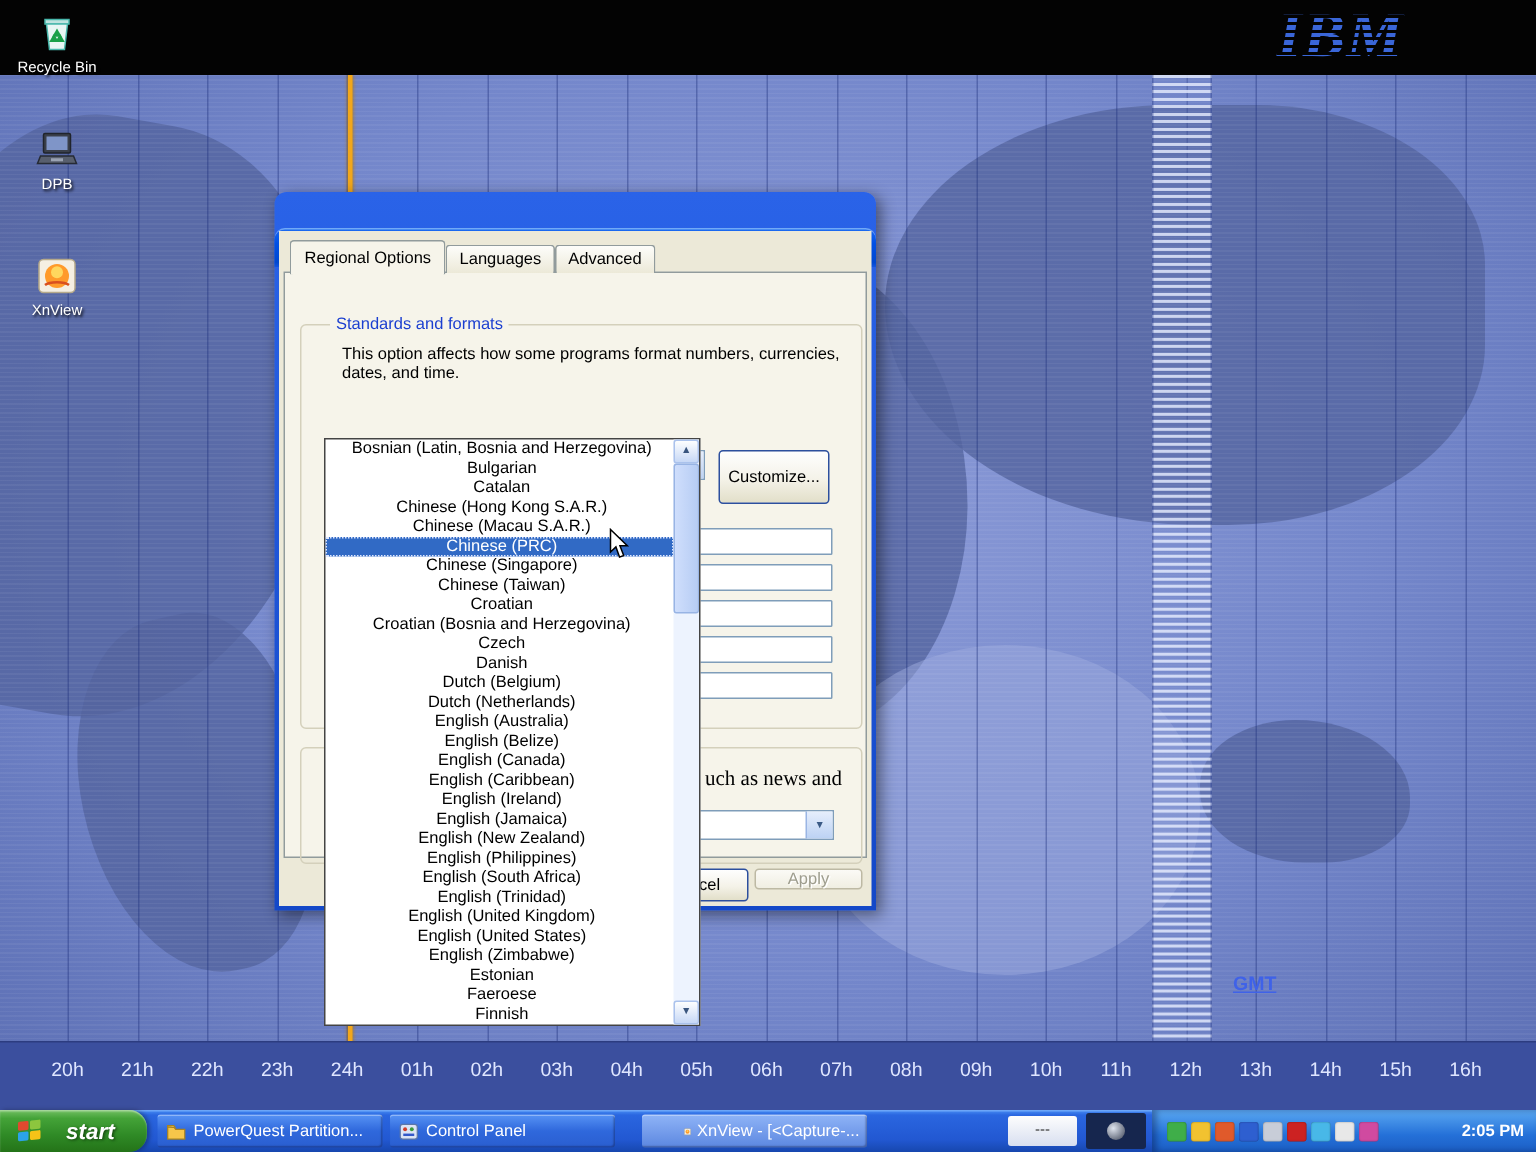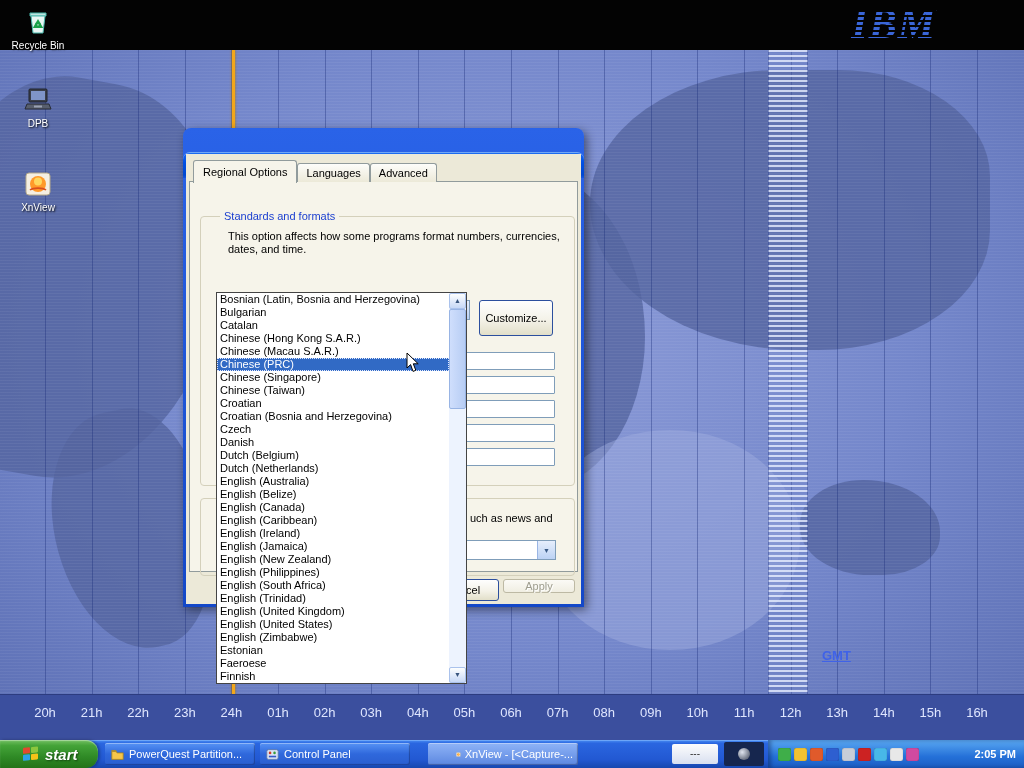--- a/index.html
+++ b/index.html
@@ -84,50 +84,50 @@
   .combo-text{flex:1;padding-left:4px;color:#000;white-space:nowrap;overflow:hidden;}
   .combo-btn{width:17px;align-self:stretch;background:linear-gradient(#e6eefc,#bcd2f4);
       border-left:1px solid #9ab5e4;display:flex;align-items:center;justify-content:center;
       font-size:7px;color:#3a5a86;}
   .xpbtn{font-size:11px;display:flex;align-items:center;justify-content:center;border-radius:3px;
       border:1px solid #2c4f9e;background:linear-gradient(#fefefe,#f4f2e8 55%,#e2dfc9);color:#000;
       box-sizing:border-box;}
   .customize{position:absolute;left:289px;top:118px;width:74px;height:36px;}
   .sample{position:absolute;left:130px;width:235px;height:18px;background:#fff;
       border:1px solid #7f9db9;box-sizing:border-box;border-radius:1px;}
-  .loc-text{position:absolute;left:280px;top:330px;font-size:11px;color:#000;white-space:nowrap;}
+  .loc-text{position:absolute;left:280px;top:330px;font-size:14px;color:#000;white-space:nowrap;font-family:Liberation Serif, serif;}
   .cancel{position:absolute;left:241px;top:425px;width:72px;height:22px;}
   .apply{position:absolute;left:317px;top:425px;width:72px;height:14px;color:#9e9d8e;
       border-color:#bdb9a4;background:linear-gradient(#fbfaf6,#f0eee2);text-shadow:1px 1px 0 #fff;}
 
   
   .dropdown{position:absolute;left:216px;top:292px;width:251px;height:392px;background:#fff;
       border:1px solid #444;box-sizing:border-box;z-index:30;}
-  .list-items{position:absolute;left:0;top:0;right:17px;bottom:0;overflow:hidden;}
+  .list-items{position:absolute;left:0;top:0;right:17px;bottom:0;overflow:hidden;text-align:center;}
   .lang-item{height:13px;line-height:13px;padding-left:3px;font-size:11px;color:#000;
       white-space:nowrap;overflow:hidden;}
   .lang-item.selected{background:#316ac5;color:#fff;outline:1px dotted #e0e8ff;outline-offset:-1px;}
   .sb{position:absolute;top:0;right:0;width:17px;height:100%;background:#edf3fe;}
   .sb-btn{position:absolute;left:0;width:17px;height:16px;box-sizing:border-box;
       background:linear-gradient(#fdfefe,#c7d8f6);border:1px solid #aac2ec;border-radius:2px;
       color:#39557e;font-size:7px;line-height:14px;text-align:center;}
   .sb-up{top:0;} .sb-down{bottom:0;}
   .sb-thumb{position:absolute;top:16px;left:0;width:17px;height:100px;box-sizing:border-box;
       background:linear-gradient(90deg,#cfdefc,#b7cdf4);border:1px solid #98b4e4;border-radius:2px;}
 
   
   .cursor{position:absolute;left:406px;top:352px;z-index:99;}
 
   
   .taskbar{position:absolute;left:0;bottom:0;width:1024px;height:28px;z-index:40;
       background:linear-gradient(180deg,#4a90f4 0%,#2a66e0 12%,#2258d2 70%,#1747ae 100%);
       box-shadow:inset 0 1px 0 #6ca6f8;}
   .start{position:absolute;left:0;top:0;width:98px;height:28px;border-radius:0 12px 12px 0;
       background:linear-gradient(180deg,#73c063 0%,#44a338 20%,#2f8a26 60%,#247318 100%);
-      display:flex;align-items:center;gap:5px;padding-left:23px;box-sizing:border-box;color:#fff;
+      display:flex;align-items:center;gap:15px;padding-left:12px;box-sizing:border-box;color:#fff;
       font-style:italic;font-weight:bold;font-size:15px;text-shadow:1px 1px 2px #14430e;
       box-shadow:inset 0 1px 1px rgba(255,255,255,.4),2px 0 3px rgba(0,0,0,.3);}
   .flag{width:17px;height:15px;display:grid;grid-template-columns:7px 7px;grid-template-rows:6px 6px;
       gap:1px;transform:skewY(-6deg);}
   .flag i{border-radius:1px;}
   .flag i:nth-child(1){background:#e2492f;}.flag i:nth-child(2){background:#8cc63e;}
   .flag i:nth-child(3){background:#2ba3e8;}.flag i:nth-child(4){background:#f5c318;}
   .task{position:absolute;top:3px;height:22px;width:150px;border-radius:2px;
       background:linear-gradient(#5793f5,#2f68dc 50%,#2a5ed0);
       box-shadow:inset 0 1px 0 rgba(255,255,255,.35),inset -1px -1px 1px rgba(0,0,30,.3);

